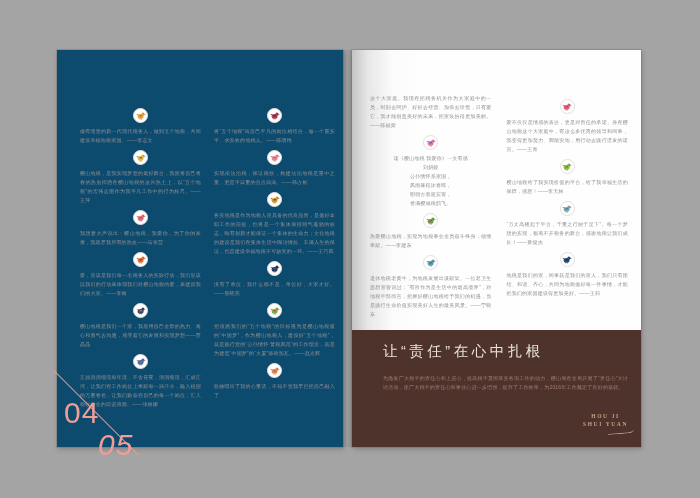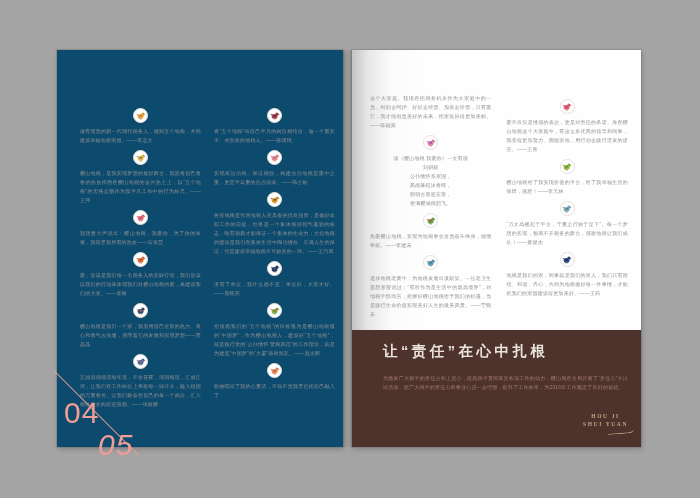--- a/index.html
+++ b/index.html
@@ -38,21 +38,21 @@
   .poem .poem-title{display:block;}
   .poem .poem-author{display:block;}
   .poem .poem-line{display:block;}
   
   .banner{
     position:absolute;left:0;bottom:0;width:100%;height:117px;
     background:#4d332b;
   }
   .banner-title{
     position:absolute;left:31px;top:12px;
-    font-size:14.5px;font-weight:bold;color:#eae3dc;letter-spacing:3.5px;
+    font-size:14.5px;font-weight:normal;color:#eae3dc;letter-spacing:3.5px;
   }
   .banner-body{
     position:absolute;left:31px;top:44px;width:245px;
     font-size:5px;line-height:9px;letter-spacing:.2px;color:#a57c6f;
     text-align:justify;word-break:break-all;margin:0;
   }
   .banner-logo{
     position:absolute;right:13px;bottom:13px;text-align:center;
     font-family:"Liberation Serif","DejaVu Serif",serif;
     color:#c4a186;font-size:5.5px;letter-spacing:1.6px;line-height:8px;

